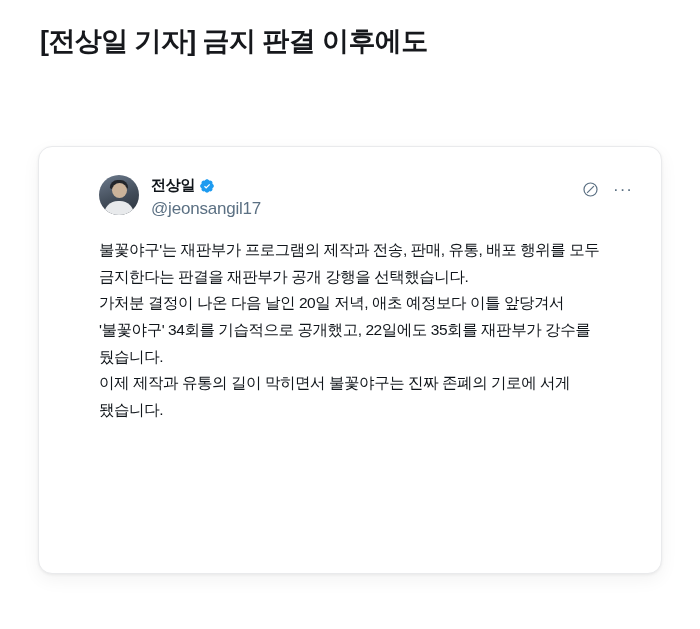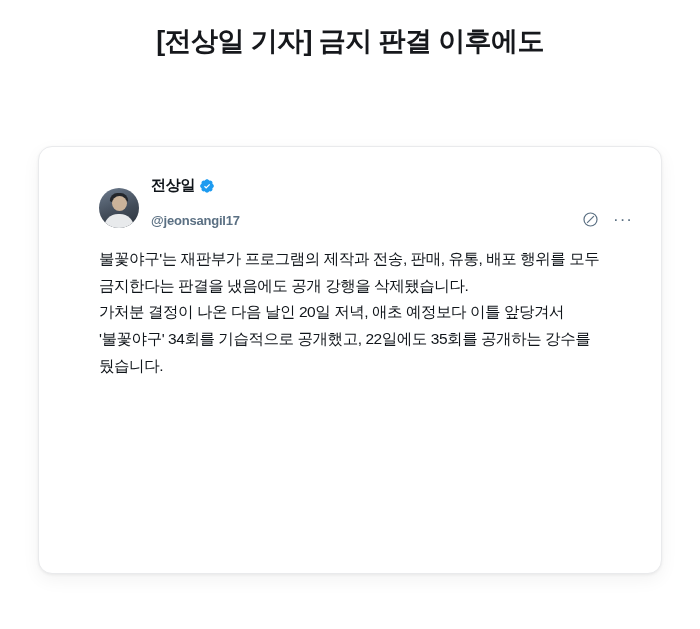--- a/index.html
+++ b/index.html
@@ -17,21 +17,20 @@
     position: relative;
     width: 700px;
     height: 629px;
     background: #ffffff;
     box-sizing: border-box;
     overflow: hidden;
   }
   .headline {
     margin: 0;
     padding: 22px 40px 0 40px;
-    text-align: center;
     font-size: 27px;
     line-height: 1.45;
     font-weight: bold;
     color: #16181c;
     letter-spacing: -0.6px;
   }
   .card-wrap {
     position: absolute;
     left: 38px;
     top: 146px;
@@ -41,21 +40,21 @@
     background: #ffffff;
     border: 1px solid #e9eaec;
     border-radius: 14px;
     box-shadow: 0 1px 3px rgba(16,18,22,0.06), 0 6px 18px rgba(16,18,22,0.05);
     padding: 28px 26px 60px 26px;
     box-sizing: border-box;
     min-height: 428px;
   }
   .tweet-header {
     display: flex;
-    align-items: flex-end;
+    align-items: flex-start;
     padding: 0 2px 0 34px;
   }
   .avatar {
     width: 40px;
     height: 40px;
     border-radius: 50%;
     flex: 0 0 40px;
     background: linear-gradient(160deg, #6d7b8d 0%, #424c59 55%, #2c333c 100%);
     position: relative;
     overflow: hidden;
@@ -107,25 +106,24 @@
     letter-spacing: -0.3px;
   }
   .verified {
     width: 16px;
     height: 16px;
     display: inline-block;
     line-height: 0;
   }
   .handle {
     display: block;
-    margin-top: 18px;
-    font-size: 13px;
+    margin-top: 4px;
+    font-size: 17px;
     color: #5b7083;
     letter-spacing: -0.2px;
-    font-weight: bold;
   }
   .header-actions {
     display: flex;
     align-items: center;
     gap: 14px;
     padding-top: 6px;
     color: #5b7083;
   }
   .grok-icon {
     width: 17px;
@@ -188,20 +186,21 @@
             <svg viewBox="0 0 24 24" width="17" height="17" aria-hidden="true">
               <circle cx="12" cy="12" r="9.2" fill="none" stroke="#5b7083" stroke-width="1.7"></circle>
               <line x1="7.2" y1="16.8" x2="16.8" y2="7.2" stroke="#5b7083" stroke-width="1.7"></line>
             </svg>
           </span>
           <span class="more-icon">···</span>
         </div>
       </div>
 
       <div class="tweet-body">
-        <p>불꽃야구'는 재판부가 프로그램의 제작과 전송, 판매, 유통, 배포 행위를 모두 금지한다는 판결을 냈음에도 공개 강행을 삭제됐습니다.</p>
-        <p>가처분 결정이 나온 다음 날인 20일 저녁, 애초 예정보다 이틀 앞당겨서 '불꽃야구' 34회를 기습적으로 공개했고, 22일에도 35회를 공개하는 강수를 뒀습니다.</p>
+        <p>불꽃야구'는 재판부가 프로그램의 제작과 전송, 판매, 유통, 배포 행위를 모두 금지한다는 판결을 재판부가 공개 강행을 선택했습니다.</p>
+        <p>가처분 결정이 나온 다음 날인 20일 저녁, 애초 예정보다 이틀 앞당겨서 '불꽃야구' 34회를 기습적으로 공개했고, 22일에도 35회를 재판부가 강수를 뒀습니다.</p>
+        <p>이제 제작과 유통의 길이 막히면서 불꽃야구는 진짜 존폐의 기로에 서게 됐습니다.</p>
       </div>
 
     </div>
   </div>
 
 </div>
 
 </body></html>

